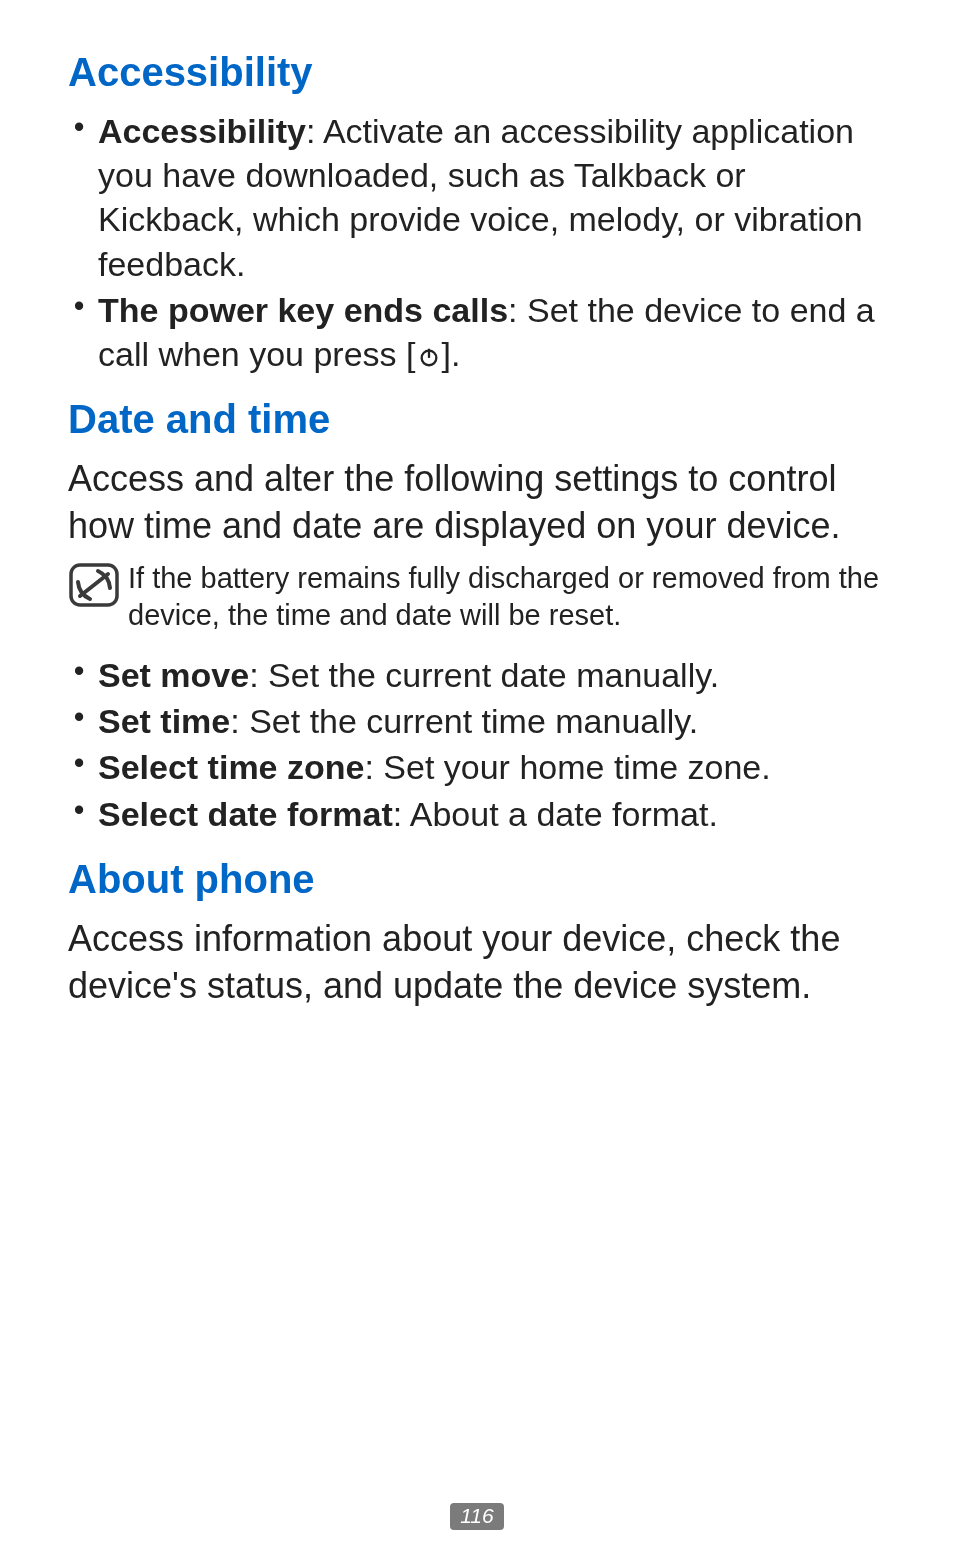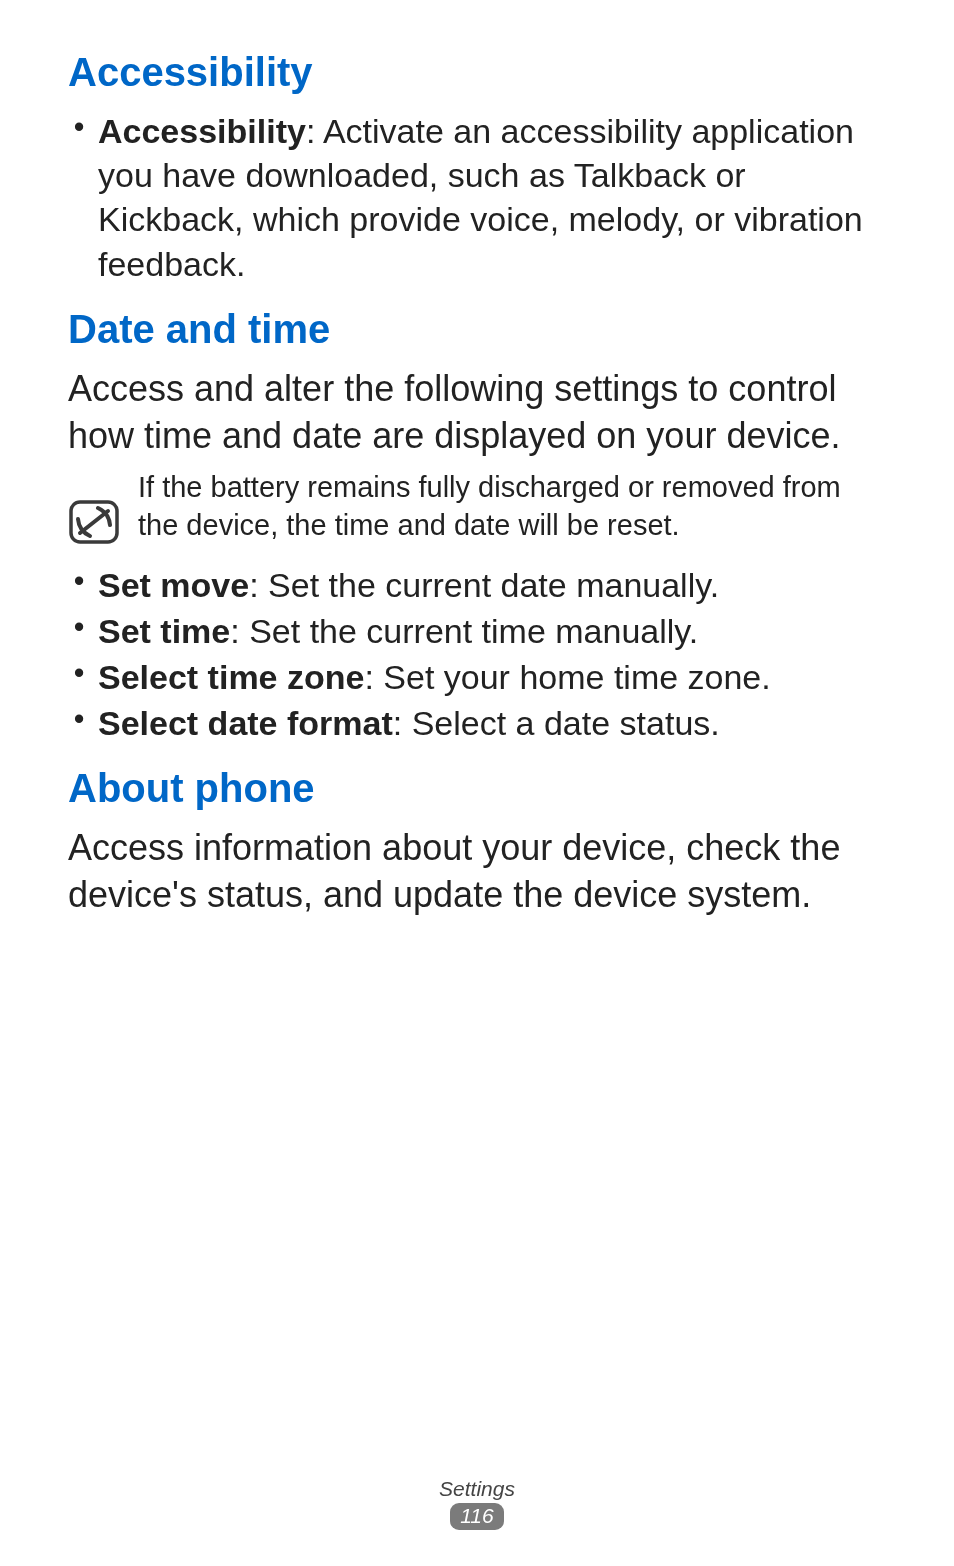--- a/index.html
+++ b/index.html
@@ -51,22 +51,22 @@
       font-weight: 700;
     }
     .body-text {
       font-size: 36px;
       line-height: 1.3;
       color: #222;
       margin-bottom: 10px;
     }
     .note-row {
       display: flex;
-      align-items: flex-end;
-      gap: 18px;
+      align-items: flex-start;
+      gap: 8px;
       margin: 10px 0 18px 0;
     }
     .note-icon {
       flex: 0 0 auto;
       width: 52px;
       height: 46px;
       margin-top: 2px;
     }
     .note-icon svg {
       width: 100%;
@@ -103,30 +103,38 @@
       display: block;
       margin-bottom: 2px;
     }
     .page-badge {
       display: inline-block;
       background: #7b7b7b;
       color: #fff;
       font-style: italic;
       font-size: 21px;
       padding: 1px 10px 2px 10px;
-      border-radius: 9px;
+      border-radius: 4px;
     }
   </style>
 </head>
 <body>
 
 <h2 class="heading">Accessibility</h2>
 <ul class="main-list">
   <li>
     <span class="bold">Accessibility</span><span>: Activate an accessibility application you have downloaded, such as Talkback or Kickback, which provide voice, melody, or vibration feedback.</span>
+  </li>
+  <li>
+    <span class="bold">The power key ends calls</span><span>: Set the device to end a call when you press [</span><span class="power-icon">
+        <svg viewBox="0 0 24 24">
+          <circle cx="12" cy="13" r="8" fill="none" stroke="#222" stroke-width="2.5"></circle>
+          <line x1="12" y1="3" x2="12" y2="13" stroke="#222" stroke-width="2.5"></line>
+        </svg>
+      </span><span>].</span>
   </li>
 </ul>
 
 <h2 class="heading">Date and time</h2>
 <p class="body-text">Access and alter the following settings to control how time and date are displayed on your device.</p>
 <div class="note-row">
   <div class="note-icon">
     <svg viewBox="0 0 52 46">
       <rect x="3" y="3" width="46" height="40" rx="9" ry="9" fill="none" stroke="#3a3a3a" stroke-width="3.5"></rect>
       <line x1="12" y1="34" x2="40" y2="12" stroke="#3a3a3a" stroke-width="4" stroke-linecap="round"></line>
@@ -140,23 +148,22 @@
   <li>
     <span class="bold">Set move</span><span>: Set the current date manually.</span>
   </li>
   <li>
     <span class="bold">Set time</span><span>: Set the current time manually.</span>
   </li>
   <li>
     <span class="bold">Select time zone</span><span>: Set your home time zone.</span>
   </li>
   <li>
-    <span class="bold">Select date format</span><span>: Select a date status.</span>
+    <span class="bold">Select date format</span><span>: About a date format.</span>
   </li>
 </ul>
 
 <h2 class="heading">About phone</h2>
 <p class="body-text">Access information about your device, check the device's status, and update the device system.</p>
 
 <div class="footer">
-  <span class="footer-label">Settings</span>
   <span class="page-badge">116</span>
 </div>
 
 </body></html>

